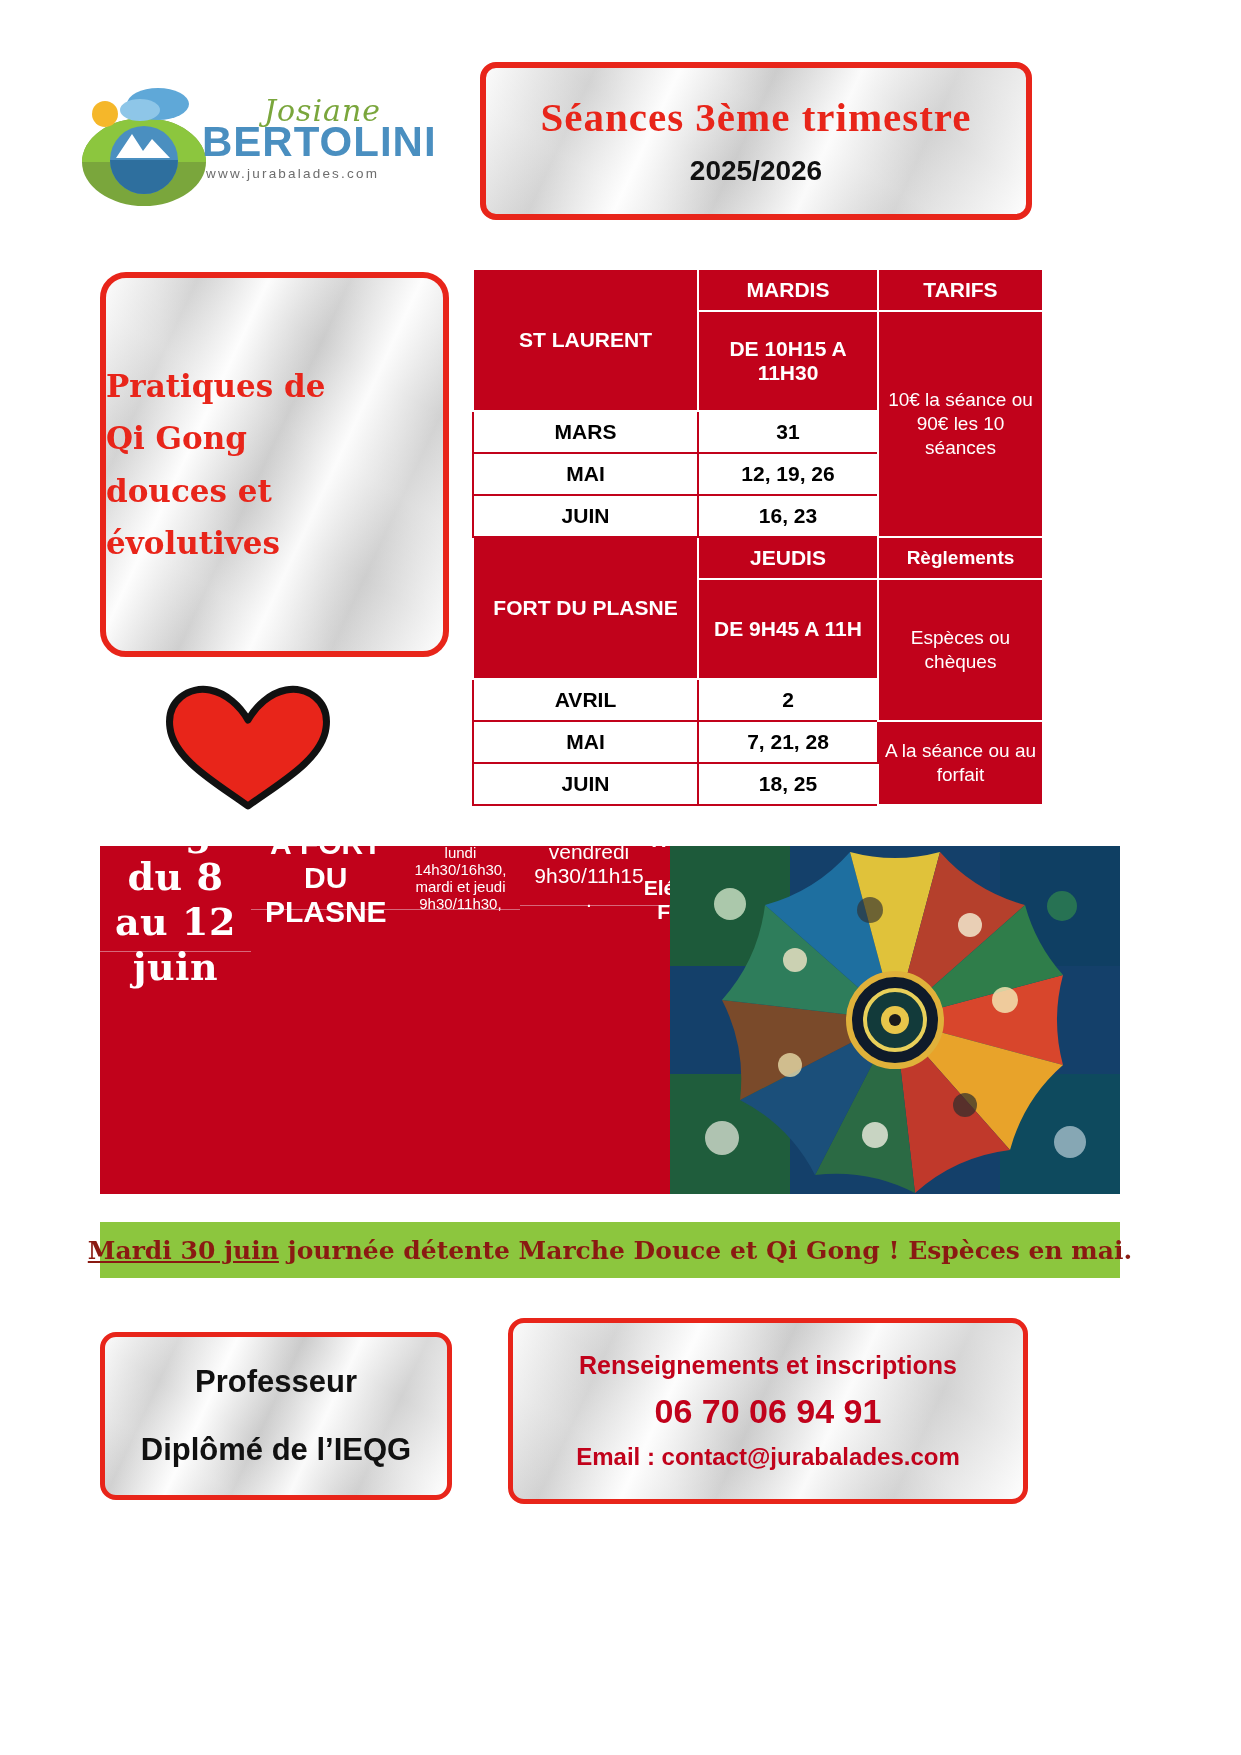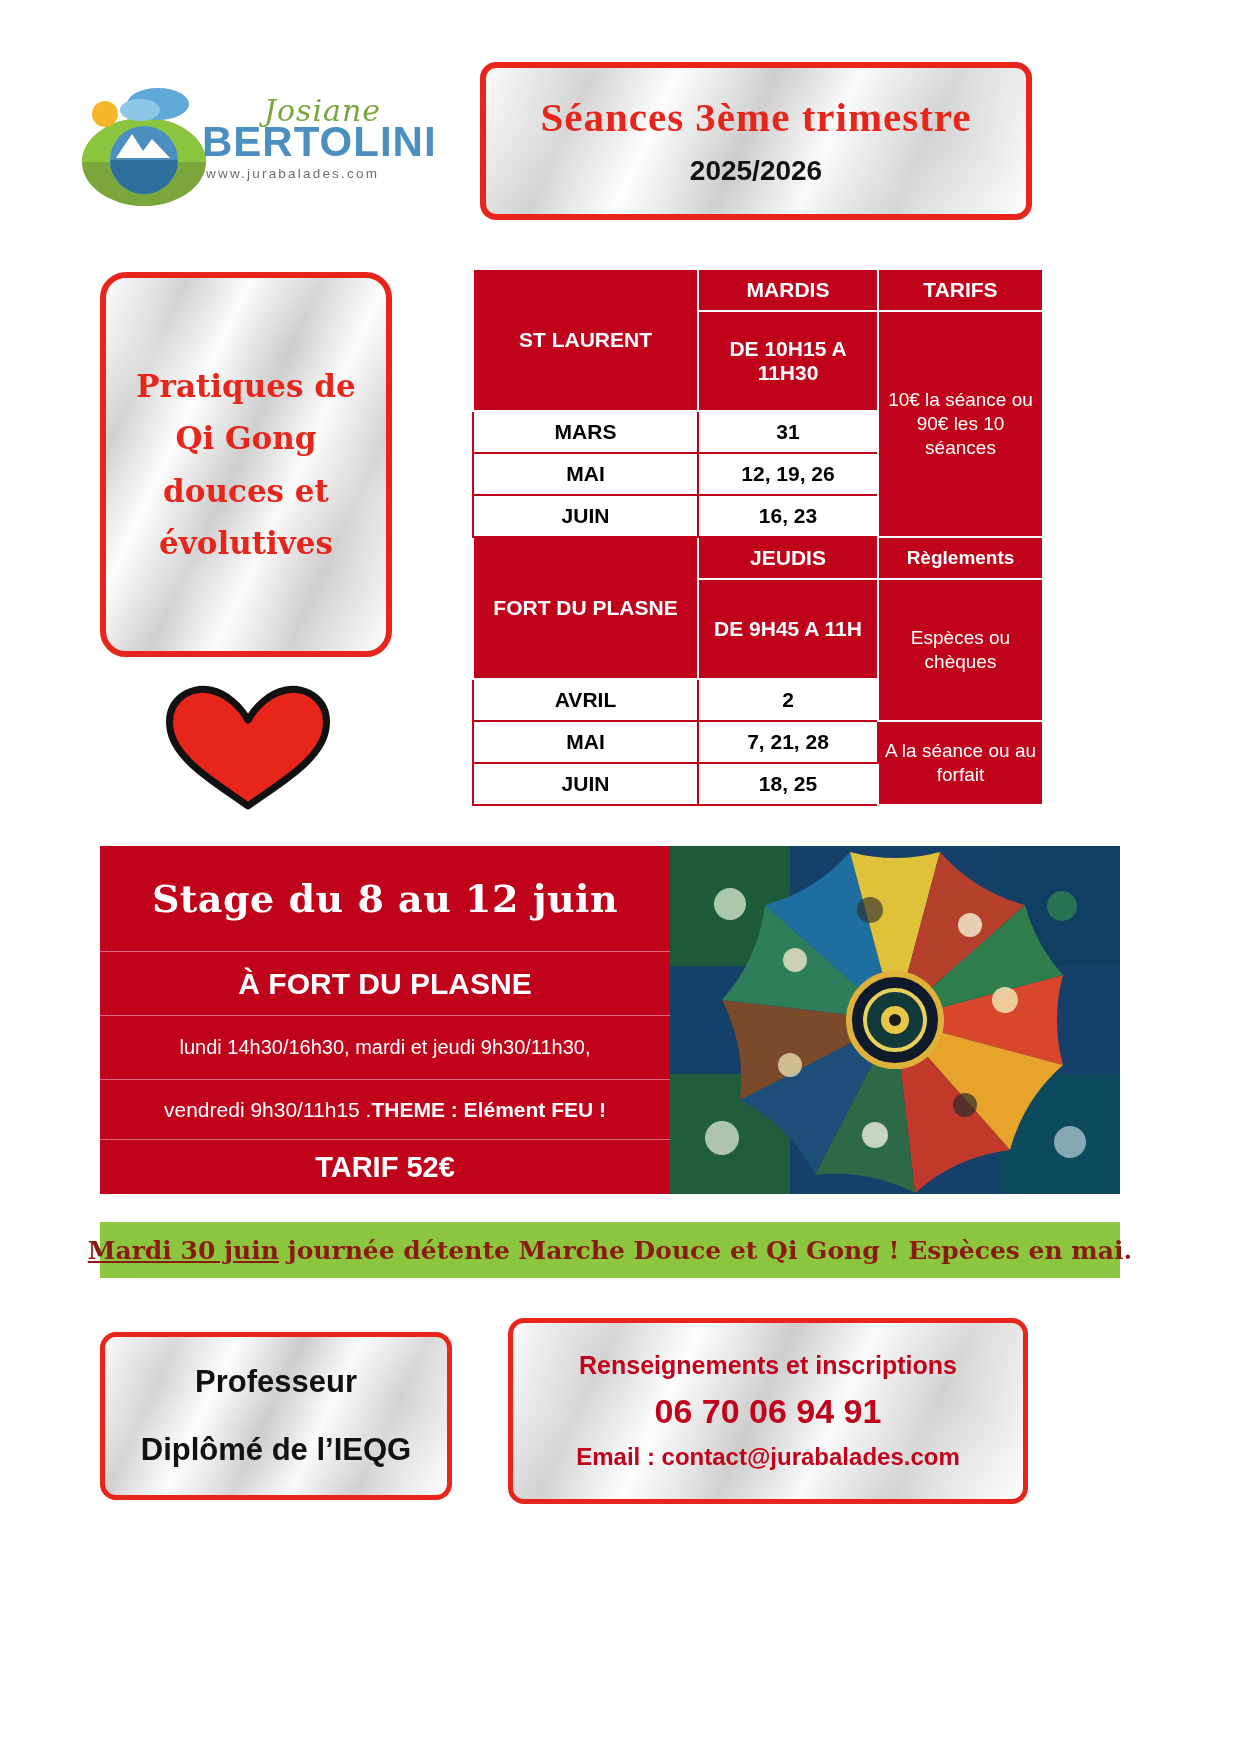--- a/index.html
+++ b/index.html
@@ -102,28 +102,28 @@
     font-size: 28px;
     color: #111;
     margin-top: 14px;
   }
 
   
   #practice-box {
     position: absolute;
     left: 100px;
     top: 272px;
-    width: 292px;
+    width: 349px;
     height: 385px;
     border: 6px solid #e8251a;
     border-radius: 26px;
     box-sizing: border-box;
     display: flex;
     flex-direction: column;
-    align-items: center;
+    align-items: flex-start;
     justify-content: center;
     gap: 18px;
   }
   #practice-box .line {
     font-family: "DejaVu Serif", serif;
     font-weight: bold;
     font-size: 31px;
     color: #e8251a;
     text-align: center;
     line-height: 1.1;
@@ -183,21 +183,21 @@
     width: 1020px;
     height: 348px;
     display: flex;
   }
   #stage-text {
     width: 570px;
     background: #c1021b;
     color: #ffffff;
     box-sizing: border-box;
     display: flex;
-    flex-direction: column;
+    flex-direction: row;
   }
   #stage-text .row {
     border-bottom: 1px solid #d6687a;
     display: flex;
     align-items: center;
     justify-content: center;
     text-align: center;
     padding: 4px 14px;
     box-sizing: border-box;
   }
@@ -209,21 +209,21 @@
     font-size: 38px;
     letter-spacing: 0.5px;
   }
   .stage-place {
     height: 64px;
     font-weight: bold;
     font-size: 30px;
   }
   .stage-hours {
     height: 64px;
-    font-size: 20px;
+    font-size: 15px;
   }
   .stage-theme {
     height: 60px;
     font-size: 21px;
   }
   .stage-theme b { font-weight: bold; }
   .stage-price {
     height: 54px;
     font-weight: bold;
     font-size: 29px;

